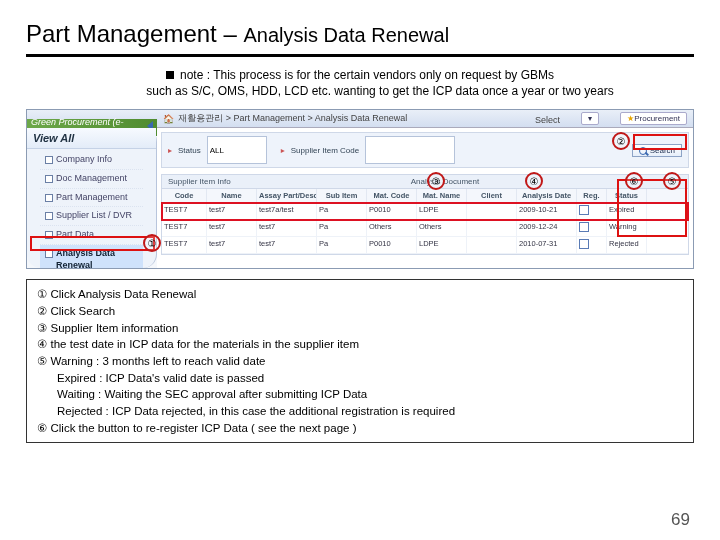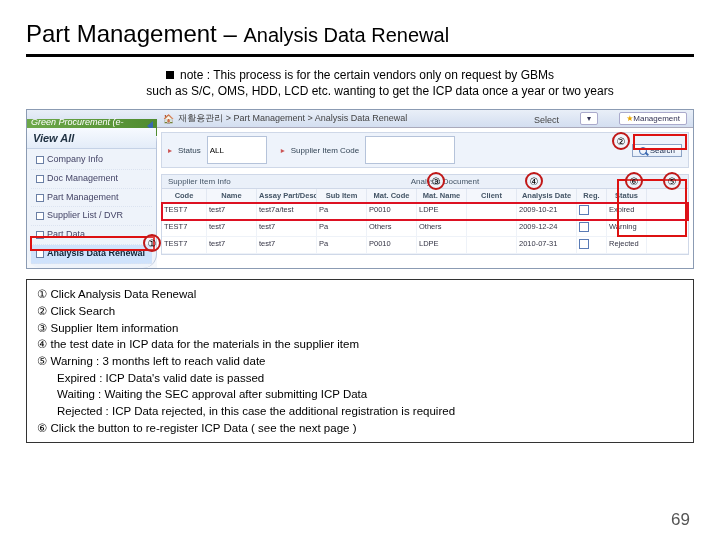--- a/index.html
+++ b/index.html
@@ -110,21 +110,21 @@
     border-bottom: 1px solid #c5d2e6;
     padding: 4px 6px;
     font-weight: bold;
     font-style: italic;
     color: #234;
     font-size: 11px;
   }
   .sidebar ul {
     list-style: none;
     margin: 0;
-    padding: 2px 4px;
+    padding: 2px 13px;
   }
   .sidebar li {
     padding: 3px 6px 3px 16px;
     color: #446;
     position: relative;
     border-bottom: 1px dotted #dbe3f0;
     line-height: 1.3;
   }
   .sidebar li::before {
     content: "";
@@ -301,21 +301,21 @@
         <span style="margin-left:auto;margin-right:4px;"><span class="chevron-left"></span></span>
       </div>
       <div class="toolbar-rest">
         <span style="color:#b88;">🏠</span>
         <span style="margin-left:4px;">재활용관리 &gt; Part Management &gt; Analysis Data Renewal</span>
         <div class="toolbar-right">
           <span>Select</span>
           <div class="tb-btn">▾</div>
           <div class="tb-btn">
             <span style="color:#e7a500;">★</span>
-            <span>Management</span>
+            <span>Procurement</span>
           </div>
         </div>
       </div>
     </div>
 
     <div class="app-body">
       <div class="sidebar">
         <div class="sidebar-header">View All</div>
         <ul>
           <li><span>Company Info</span></li>

